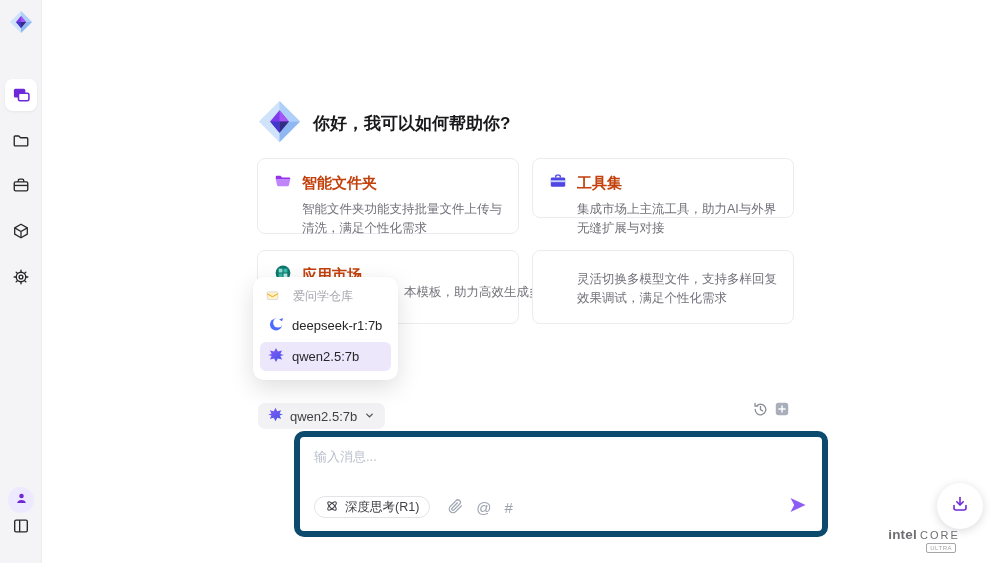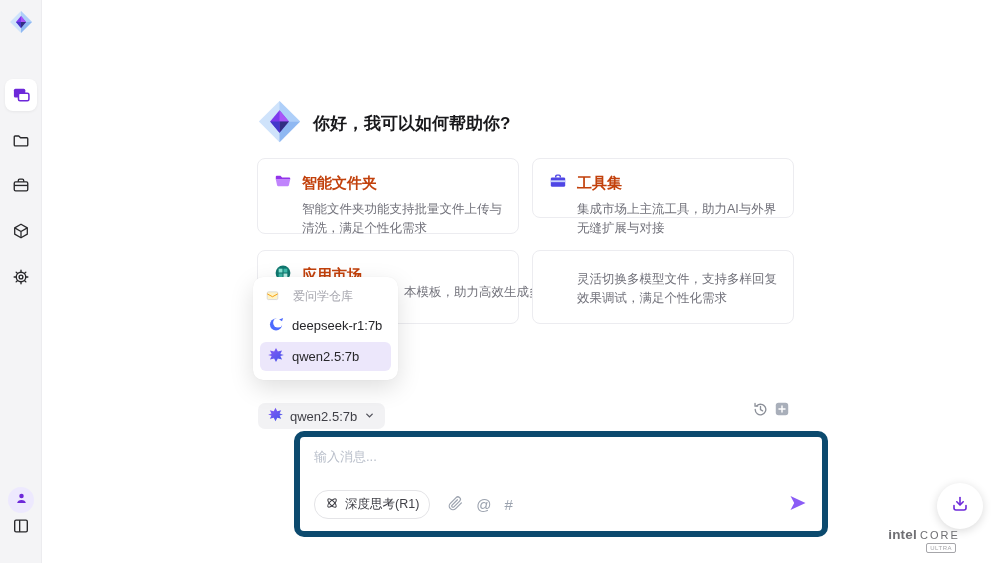--- a/index.html
+++ b/index.html
@@ -52,21 +52,21 @@
   .icon-newchat { left:773px; top:402px; }
 
   
   .composer { position:absolute; left:258px; top:431px; width:534px; height:106px;
               border:6px solid #0c4a6e; border-radius:10px; background:#fff;margin-left:36px; }
   .composer textarea { position:absolute; left:14px; top:11px; width:500px; height:42px;
               border:none; resize:none; outline:none; font-size:13px; color:#27272a;
               font-family:"Liberation Sans","DejaVu Sans",sans-serif; background:transparent; }
   .composer textarea::placeholder { color:#b9bfca; }
   .composer-bar { position:absolute; left:14px; right:14px; bottom:12px; display:flex; align-items:center; }
-  .deepthink-pill { display:flex; align-items:center; gap:6px; height:29px; padding:0 10px;
+  .deepthink-pill { display:flex; align-items:center; gap:6px; height:22px; padding:0 10px;
               border:1px solid #e4e4e7; border-radius:14px; font-size:12.5px; color:#3f3f46;
               background:#fff; cursor:pointer; white-space:nowrap; }
   .tool-icons { display:flex; align-items:center; gap:13px; margin-left:18px; }
   .glyph-btn { color:#9ca3af; font-size:15px; line-height:1; cursor:pointer;
                display:flex; align-items:center; }
   .send-btn { margin-left:auto; cursor:pointer; display:flex; align-items:center; }
 
   
   .fab { position:absolute; left:937px; top:483px; width:46px; height:46px; border-radius:50%;
          background:#fff; box-shadow:0 2px 10px rgba(0,0,0,.15); display:flex;

